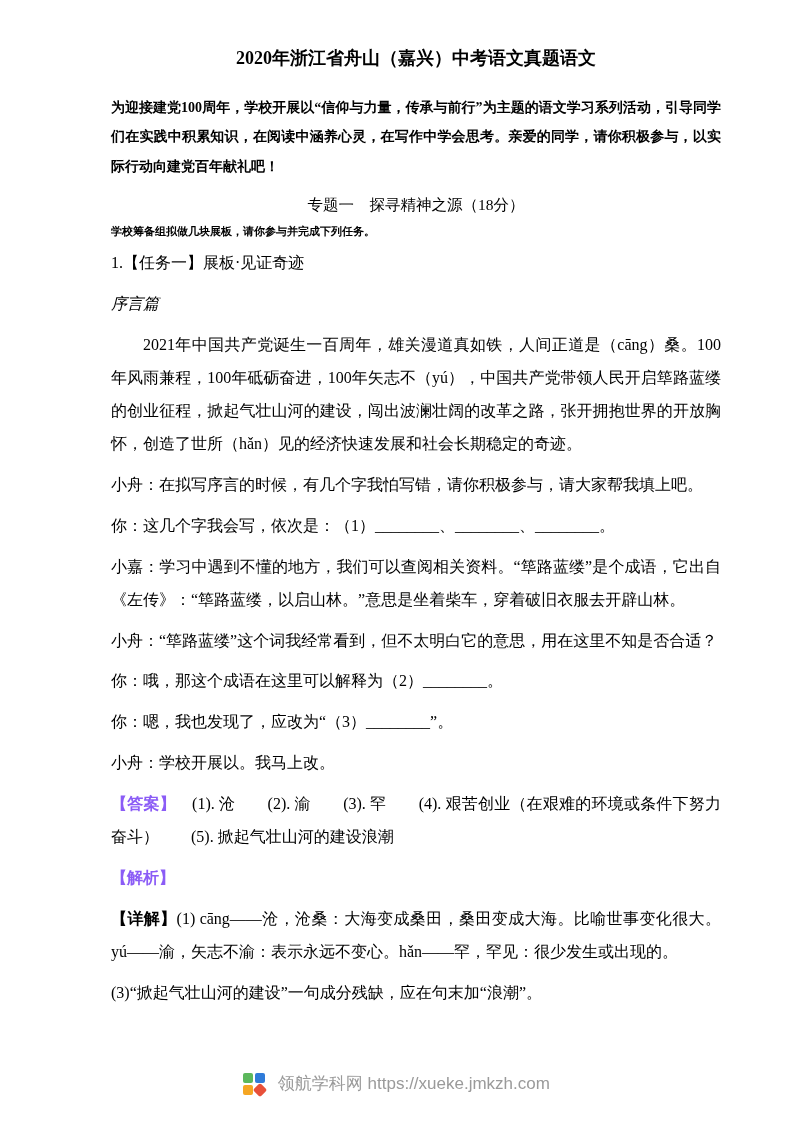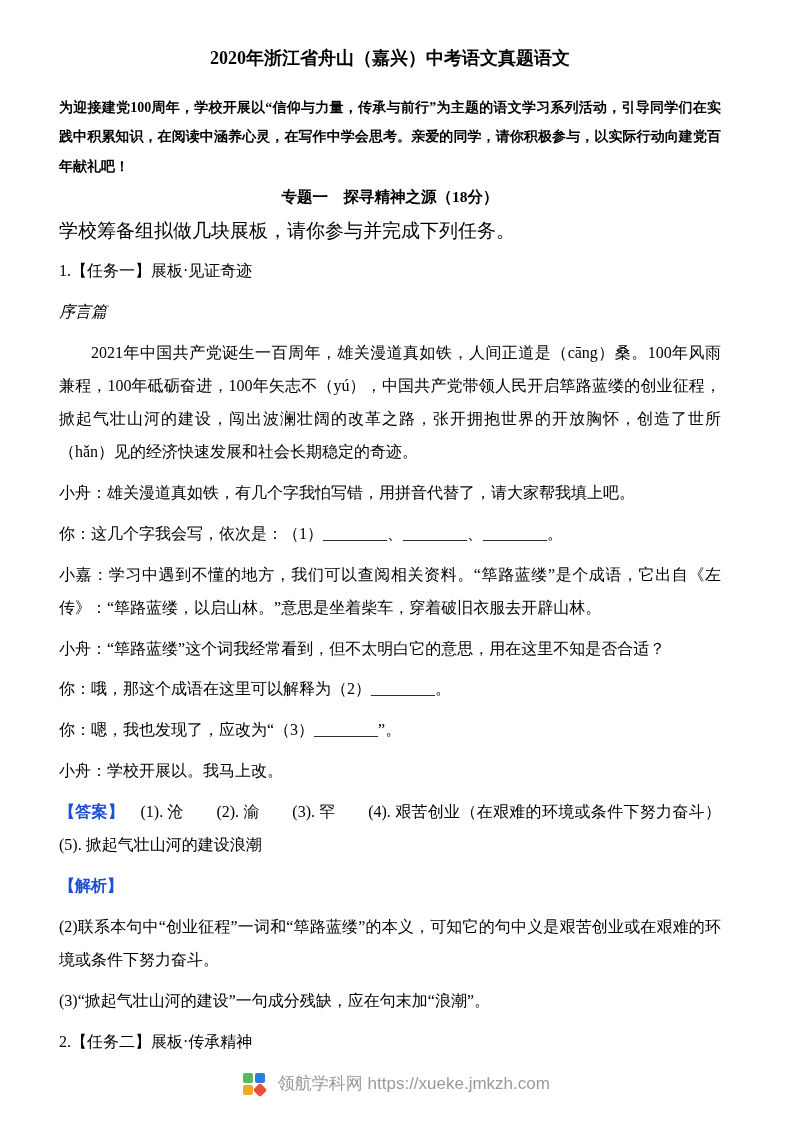--- a/index.html
+++ b/index.html
@@ -7,55 +7,56 @@
   .sheet {
     position: relative;
     width: 793px;
     height: 1122px;
     margin: 0 auto;
     background: #ffffff;
     overflow: hidden;
     font-family: "Liberation Serif", "DejaVu Serif", serif;
     color: #000000;
   }
-  .page { padding: 44px 72px 0 59px; }
+  .page { padding: 44px 72px 0 111px; }
   .title {
     text-align: center;
     font-size: 18px;
     font-weight: bold;
     margin-bottom: 20px;
     line-height: 1.6;
   }
   .intro {
     font-weight: bold;
     font-size: 14px;
     line-height: 2.1;
     text-align: justify;
   }
   .h2 {
     text-align: center;
     font-size: 15.5px;
-    font-weight: bold;
+    font-weight: normal;
     line-height: 2.0;
+    margin-top: 8px;
   }
   .bold-line {
-    font-weight: normal;
-    font-size: 19px;
+    font-weight: bold;
+    font-size: 11px;
     line-height: 2.0;
   }
   p.line {
     font-size: 16px;
     line-height: 2.06;
     text-align: justify;
     margin: 8px 0;
   }
   p.spaced { margin-top: 5px; }
   .center { text-align: center; }
   .indent { text-indent: 2em; }
-  .blue { color: #1d4ed8; }
+  .blue { color: #8b5cf6; }
   .bold { font-weight: bold; }
   .preface-title { margin-top: 8px; margin-bottom: 6px; font-style: italic; }
   .footer {
     position: absolute;
     left: 0;
     bottom: 26px;
     width: 100%;
     text-align: center;
     color: #9a9a9a;
     font-size: 17px;
@@ -89,38 +90,37 @@
     <h2 class="h2">专题一　探寻精神之源（18分）</h2>
 
     <p class="bold-line">学校筹备组拟做几块展板，请你参与并完成下列任务。</p>
 
     <p class="line spaced">1.【任务一】展板·见证奇迹</p>
 
     <p class="line center preface-title">序言篇</p>
 
     <p class="line indent">2021年中国共产党诞生一百周年，雄关漫道真如铁，人间正道是（cāng）桑。100年风雨兼程，100年砥砺奋进，100年矢志不（yú），中国共产党带领人民开启筚路蓝缕的创业征程，掀起气壮山河的建设，闯出波澜壮阔的改革之路，张开拥抱世界的开放胸怀，创造了世所（hǎn）见的经济快速发展和社会长期稳定的奇迹。</p>
 
-    <p class="line spaced">小舟：雄关漫道真如铁，有几个字我怕写错，用拼音代替了，请大家帮我填上吧。</p>
+    <p class="line spaced">小舟：在拟写序言的时候，有几个字我怕写错，请你积极参与，请大家帮我填上吧。</p>
     <p class="line spaced">你：这几个字我会写，依次是：（1）________、________、________。</p>
     <p class="line spaced">小嘉：学习中遇到不懂的地方，我们可以查阅相关资料。“筚路蓝缕”是个成语，它出自《左传》：“筚路蓝缕，以启山林。”意思是坐着柴车，穿着破旧衣服去开辟山林。</p>
     <p class="line spaced">小舟：“筚路蓝缕”这个词我经常看到，但不太明白它的意思，用在这里不知是否合适？</p>
     <p class="line spaced">你：哦，那这个成语在这里可以解释为（2）________。</p>
     <p class="line spaced">你：嗯，我也发现了，应改为“（3）________”。</p>
     <p class="line spaced">小舟：学校开展以。我马上改。</p>
 
     <p class="line spaced"><span class="blue bold">【答案】</span><span>　(1). 沧　　(2). 渝　　(3). 罕　　(4). 艰苦创业（在艰难的环境或条件下努力奋斗）　　(5). 掀起气壮山河的建设浪潮</span></p>
 
     <p class="line spaced"><span class="blue bold">【解析】</span></p>
 
+    <p class="line spaced"><span class="bold">【详解】</span><span>(1) cāng——沧，沧桑：大海变成桑田，桑田变成大海。比喻世事变化很大。yú——渝，矢志不渝：表示永远不变心。hǎn——罕，罕见：很少发生或出现的。</span></p>
 
-    <p class="line">(2)联系本句中“创业征程”一词和“筚路蓝缕”的本义，可知它的句中义是艰苦创业或在艰难的环境或条件下努力奋斗。</p>
 
     <p class="line spaced">(3)“掀起气壮山河的建设”一句成分残缺，应在句末加“浪潮”。</p>
 
-    <p class="line spaced">2.【任务二】展板·传承精神</p>
 
   </div>
 
   <div class="footer">
     <span class="logo">
         <i class="c1"></i>
         <i class="c2"></i>
         <i class="c3"></i>
         <i class="c4"></i>
       </span>

